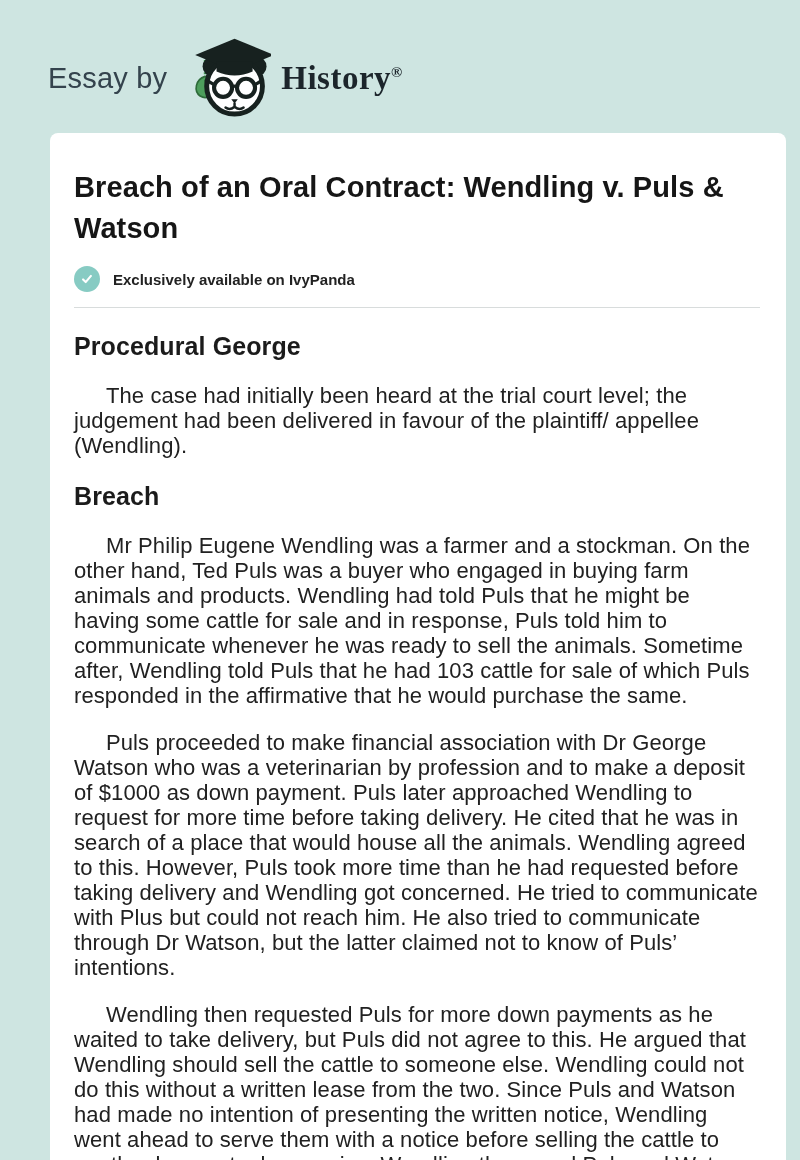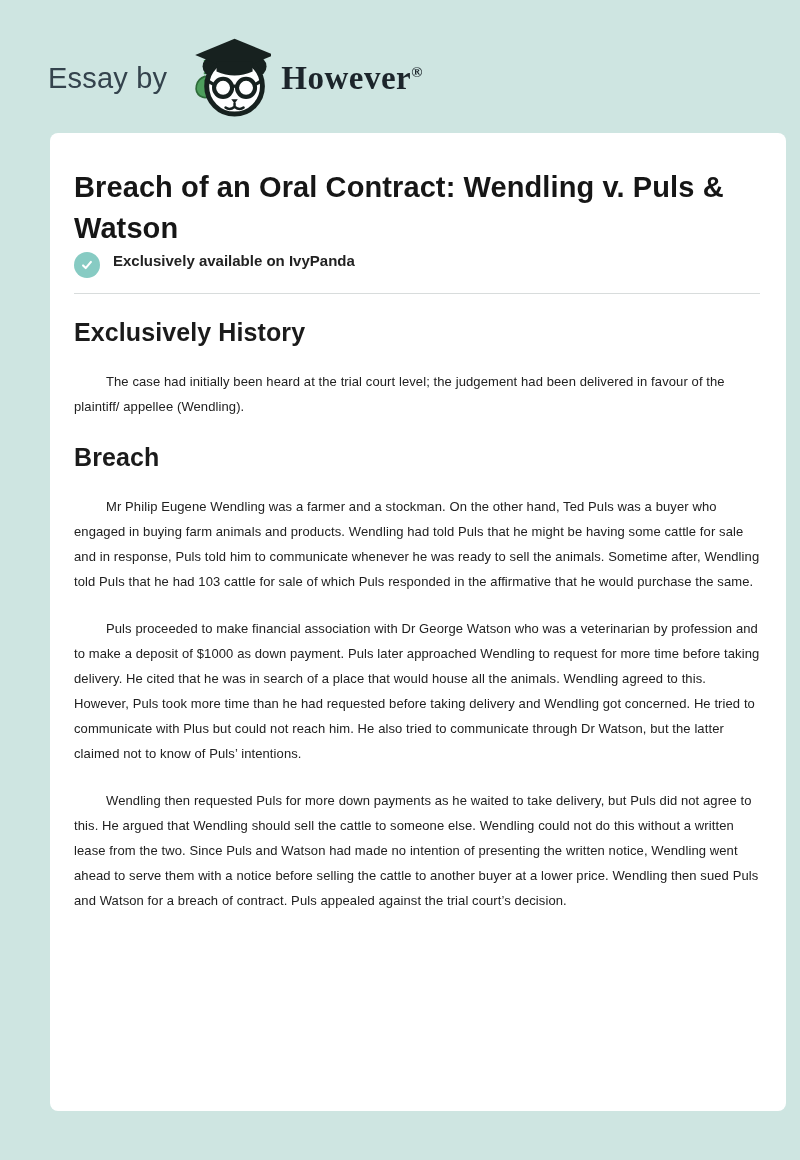--- a/index.html
+++ b/index.html
@@ -50,23 +50,23 @@
   }
   .doc-title {
     font-size: 29px;
     line-height: 1.42;
     font-weight: 700;
     color: #161616;
     letter-spacing: 0.1px;
   }
   .badge-row {
     display: flex;
-    align-items: flex-start;
+    align-items: center;
     gap: 13px;
-    margin-top: 3px;
+    margin-top: 17px;
   }
   .badge-circle {
     width: 26px;
     height: 26px;
     border-radius: 50%;
     background: #87cbc3;
     display: flex;
     align-items: center;
     justify-content: center;
     flex: 0 0 auto;
@@ -83,21 +83,21 @@
     margin-top: 15px;
   }
   .section-heading {
     font-size: 25px;
     font-weight: 700;
     color: #1b1b1b;
     margin-top: 24px;
     letter-spacing: 0.1px;
   }
   .body-para {
-    font-size: 13px;
+    font-size: 22px;
     line-height: 25px;
     color: #212121;
     text-indent: 32px;
     margin-top: 22px;
     letter-spacing: 0.1px;
   }
 </style>
 </head>
 <body>
 
@@ -124,39 +124,39 @@
       <circle cx="74" cy="62" r="11" fill="#ffffff" stroke="#17211f" stroke-width="5"></circle>
       <line x1="57" y1="60" x2="63" y2="60" stroke="#17211f" stroke-width="4"></line>
       <line x1="35" y1="58" x2="28" y2="54" stroke="#17211f" stroke-width="4"></line>
       <line x1="85" y1="58" x2="92" y2="54" stroke="#17211f" stroke-width="4"></line>
 
       <path d="M56 76 L64 76 L60 81 Z" fill="#17211f"></path>
       <path d="M60 81 L60 85 M60 85 Q54 90 49 86 M60 85 Q66 90 71 86" fill="none" stroke="#17211f" stroke-width="3" stroke-linecap="round"></path>
     </svg>
   </span>
 
-  <span class="brand"><span>However</span><sup>®</sup></span>
+  <span class="brand"><span>History</span><sup>®</sup></span>
 </header>
 
 <main class="card">
   <h1 class="doc-title">Breach of an Oral Contract: Wendling v. Puls &amp; Watson</h1>
 
   <div class="badge-row">
     <span class="badge-circle">
       <svg viewBox="0 0 16 16" width="14" height="14" xmlns="http://www.w3.org/2000/svg">
         <polyline points="3.5,8.5 6.5,11.5 12.5,4.5" fill="none" stroke="#ffffff" stroke-width="2.4" stroke-linecap="round" stroke-linejoin="round"></polyline>
       </svg>
     </span>
     <span class="badge-label">Exclusively available on IvyPanda</span>
   </div>
 
   <hr class="divider">
 
   <section>
-    <h2 class="section-heading">Exclusively History</h2>
+    <h2 class="section-heading">Procedural George</h2>
     <p class="body-para">The case had initially been heard at the trial court level; the judgement had been delivered in favour of the plaintiff/ appellee (Wendling).</p>
   </section>
 
   <section>
     <h2 class="section-heading">Breach</h2>
     <p class="body-para">Mr Philip Eugene Wendling was a farmer and a stockman. On the other hand, Ted Puls was a buyer who engaged in buying farm animals and products. Wendling had told Puls that he might be having some cattle for sale and in response, Puls told him to communicate whenever he was ready to sell the animals. Sometime after, Wendling told Puls that he had 103 cattle for sale of which Puls responded in the affirmative that he would purchase the same.</p>
     <p class="body-para">Puls proceeded to make financial association with Dr George Watson who was a veterinarian by profession and to make a deposit of $1000 as down payment. Puls later approached Wendling to request for more time before taking delivery. He cited that he was in search of a place that would house all the animals. Wendling agreed to this. However, Puls took more time than he had requested before taking delivery and Wendling got concerned. He tried to communicate with Plus but could not reach him. He also tried to communicate through Dr Watson, but the latter claimed not to know of Puls’ intentions.</p>
     <p class="body-para">Wendling then requested Puls for more down payments as he waited to take delivery, but Puls did not agree to this. He argued that Wendling should sell the cattle to someone else. Wendling could not do this without a written lease from the two. Since Puls and Watson had made no intention of presenting the written notice, Wendling went ahead to serve them with a notice before selling the cattle to another buyer at a lower price. Wendling then sued Puls and Watson for a breach of contract. Puls appealed against the trial court’s decision.</p>
   </section>
 </main>

